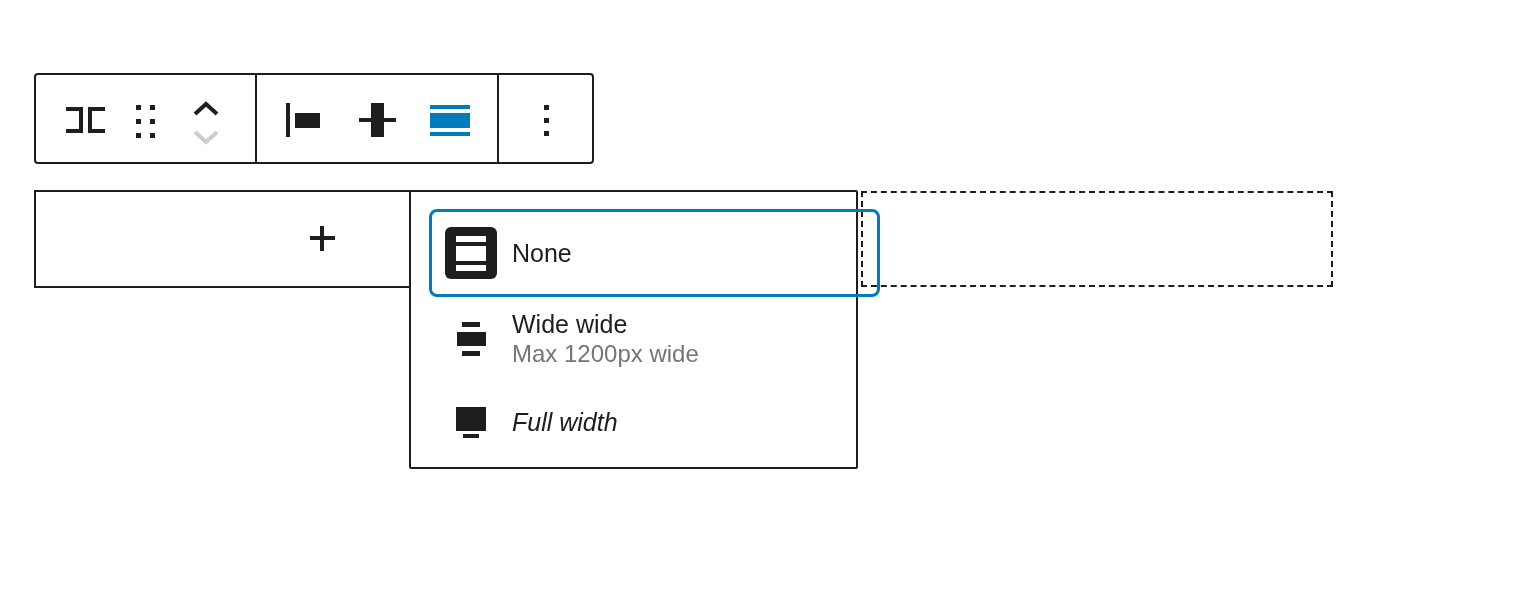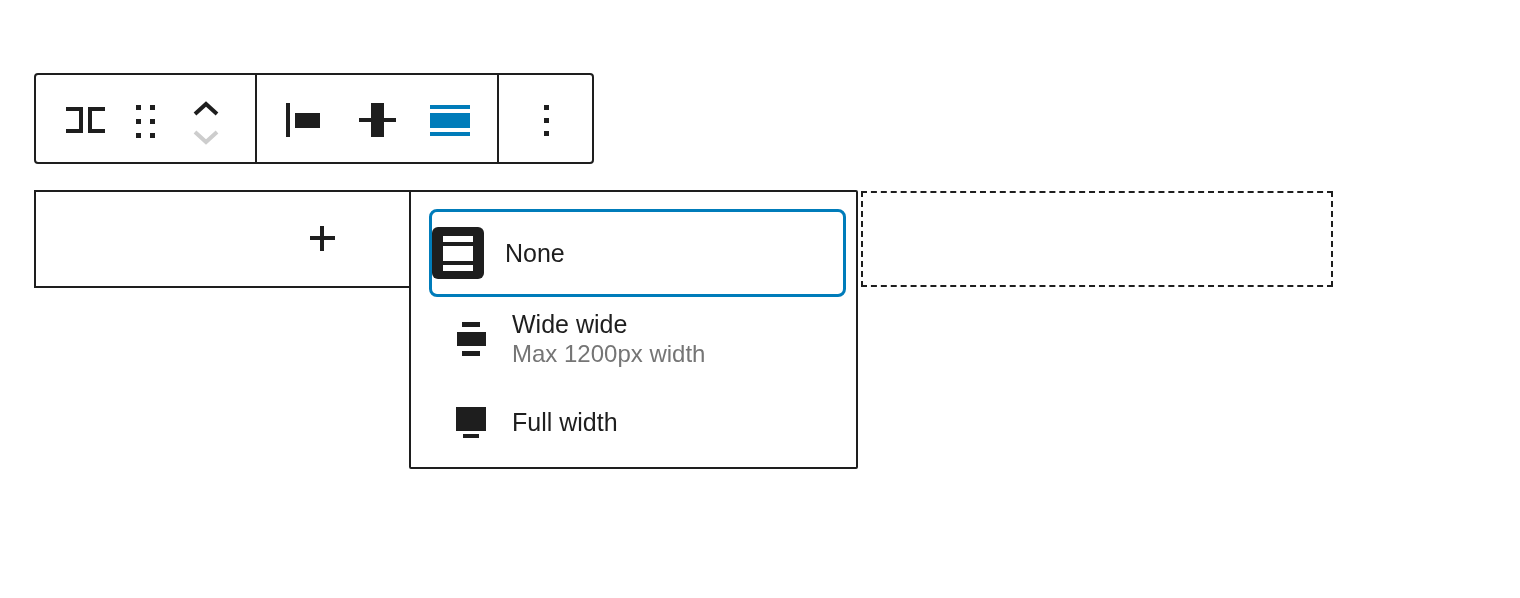--- a/index.html
+++ b/index.html
@@ -58,25 +58,25 @@
   .popover{
     position:absolute;left:409px;top:190px;width:449px;height:279px;
     background:#fff;border:2px solid #1e1e1e;border-radius:2px;box-sizing:border-box;z-index:5;
   }
   .menu-item{position:absolute;left:18px;width:411px;display:flex;align-items:center;box-sizing:border-box;cursor:pointer;background:transparent;}
   .menu-item .icon-col{width:52px;display:flex;align-items:center;justify-content:center;flex:0 0 52px;}
   .menu-item .text-col{margin-left:15px;display:flex;flex-direction:column;}
   .menu-item .label{font-size:25px;line-height:30px;color:#1e1e1e;}
   .menu-item .help{font-size:24px;line-height:30px;color:#757575;}
   .menu-item.selected{
-    top:17px;height:88px;width:417px;
-    border:3px solid #007cba;border-radius:8px;gap:6px;
+    top:17px;height:88px;width:451px;
+    border:3px solid #007cba;border-radius:8px;padding-left:13px;
   }
   .menu-item.row2{top:110px;height:74px;padding-left:16px;}
-  .menu-item.row3{top:194px;height:72px;padding-left:16px;}
+  .menu-item.row3{top:194px;height:72px;padding-left:16px;font-style:italic;}
   
   .ic-chip{width:52px;height:52px;background:#1e1e1e;border-radius:6px;display:flex;flex-direction:column;align-items:center;justify-content:center;}
   .ic-chip i{display:block;background:#fff;width:30px;}
   .ic-chip .thin{height:6px;}
   .ic-chip .thick{height:15px;margin:4px 0;}
   .ic-wide{display:flex;flex-direction:column;align-items:center;}
   .ic-wide i{display:block;background:#1e1e1e;}
   .ic-wide .thin{width:18px;height:5px;}
   .ic-wide .thick{width:29px;height:14px;margin:5px 0;}
   .ic-full{display:flex;flex-direction:column;align-items:center;}
@@ -181,21 +181,21 @@
     <div class="menu-item row2">
       <span class="icon-col">
         <span class="ic-wide">
             <i class="thin"></i>
             <i class="thick"></i>
             <i class="thin"></i>
           </span>
       </span>
       <span class="text-col">
         <span class="label">Wide wide</span>
-        <span class="help">Max 1200px width</span>
+        <span class="help">Max 1200px wide</span>
       </span>
     </div>
 
     <div class="menu-item row3">
       <span class="icon-col">
         <span class="ic-full">
             <i class="box"></i>
             <i class="under"></i>
           </span>
       </span>

